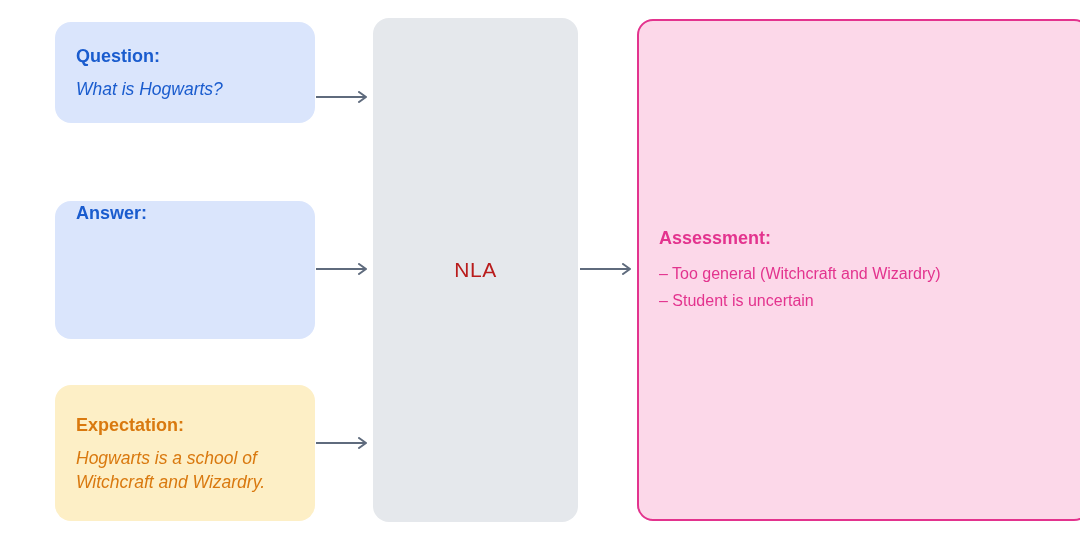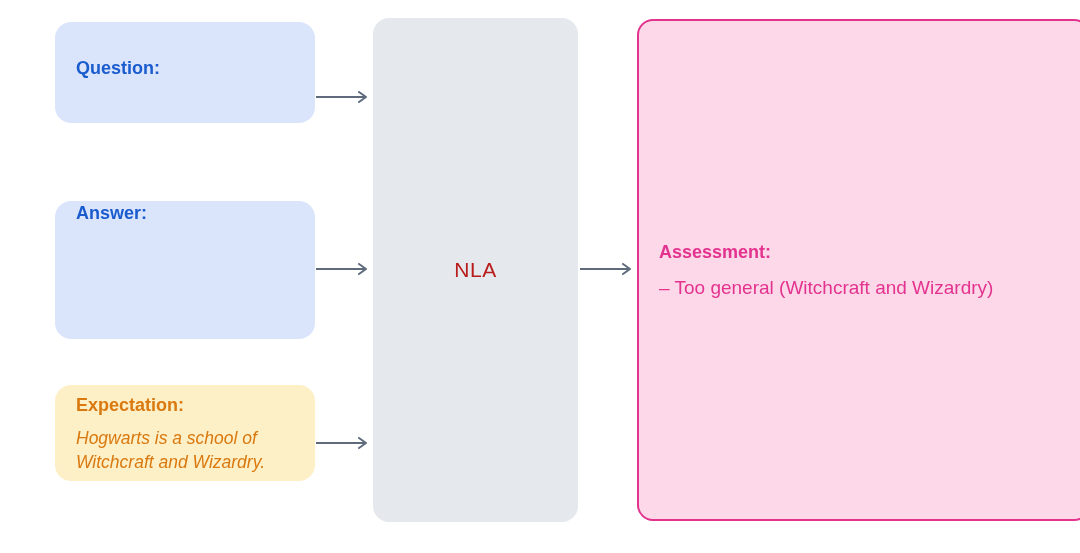--- a/index.html
+++ b/index.html
@@ -34,21 +34,21 @@
     line-height: 24px;
     white-space: pre-line;
   }
   .bdy.italic { font-style: italic; }
 
   .input-blue  { background: #DAE5FC; color: #1A5CCE; }
   .input-gold  { background: #FDEFC6; color: #D9790F; }
 
   .box-question    { left: 55px;  top: 22px;  width: 260px; height: 101px; }
   .box-answer      { left: 55px;  top: 201px; width: 260px; height: 138px; justify-content: space-between; }
-  .box-expectation { left: 55px;  top: 385px; width: 260px; height: 96px; }
+  .box-expectation { left: 55px;  top: 385px; width: 260px; height: 136px; }
 
   .box-nla {
     left: 373px; top: 18px; width: 205px; height: 504px;
     background: #E5E8EC;
     align-items: center;
     justify-content: center;
     padding: 0;
   }
   .nla-label {
     color: #b91c1c;
@@ -59,21 +59,21 @@
 
   .box-assessment {
     left: 637px; top: 19px; width: 453px; height: 502px;
     background: #FCD8E9;
     border: 2px solid #E3338E;
     color: #E3338E;
     padding-left: 20px;
   }
   .box-assessment .hdr { margin-bottom: 10px; }
   .box-assessment .item {
-    font-size: 19px;
+    font-size: 16px;
     line-height: 27px;
   }
 
   .arrow {
     position: absolute;
     width: 58px;
     height: 12px;
   }
   .arrow svg { display: block; }
 
@@ -82,39 +82,41 @@
   .arrow-3 { left: 315px; top: 437px; }
   .arrow-4 { left: 579px; top: 263px; }
 </style>
 </head>
 <body>
 
 <div class="canvas">
 
   <div class="node input-blue box-question">
     <div class="hdr">Question:</div>
+    <div class="bdy italic">What is Hogwarts?</div>
   </div>
 
   <div class="node input-blue box-answer">
     <div class="hdr">Answer:</div>
   </div>
 
   <div class="node input-gold box-expectation">
     <div class="hdr">Expectation:</div>
     <div class="bdy italic">Hogwarts is a school of
 Witchcraft and Wizardry.</div>
   </div>
 
   <div class="node box-nla">
     <div class="nla-label">NLA</div>
   </div>
 
   <div class="node box-assessment">
     <div class="hdr">Assessment:</div>
     <div class="item">– Too general (Witchcraft and Wizardry)</div>
+    <div class="item">– Student is uncertain</div>
   </div>
 
   <div class="arrow arrow-1">
     <svg width="58" height="12" viewBox="0 0 58 12">
       <line x1="1" y1="6" x2="50" y2="6" stroke="#5F6B7D" stroke-width="2"></line>
       <polyline points="44,1 51,6 44,11" fill="none" stroke="#5F6B7D" stroke-width="2" stroke-linecap="round" stroke-linejoin="round"></polyline>
     </svg>
   </div>
 
   <div class="arrow arrow-2">

